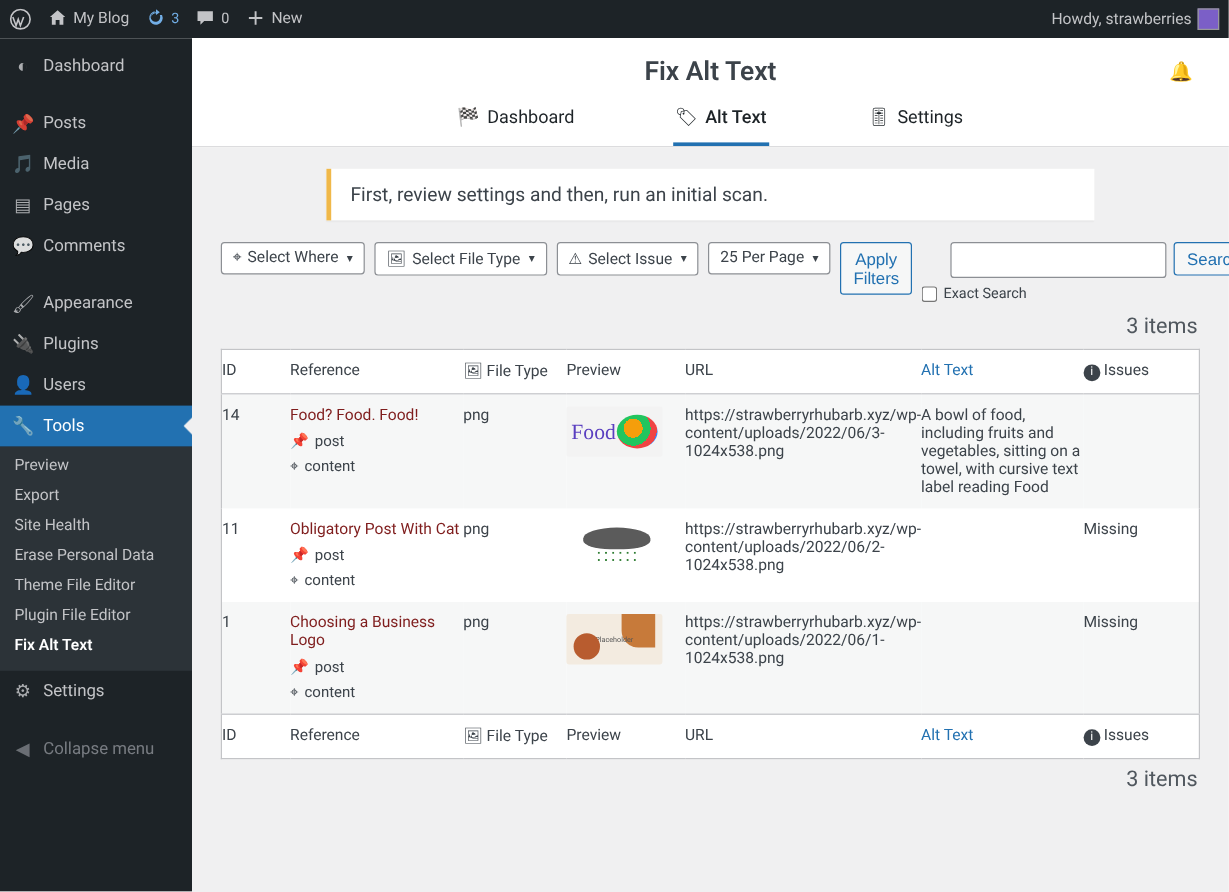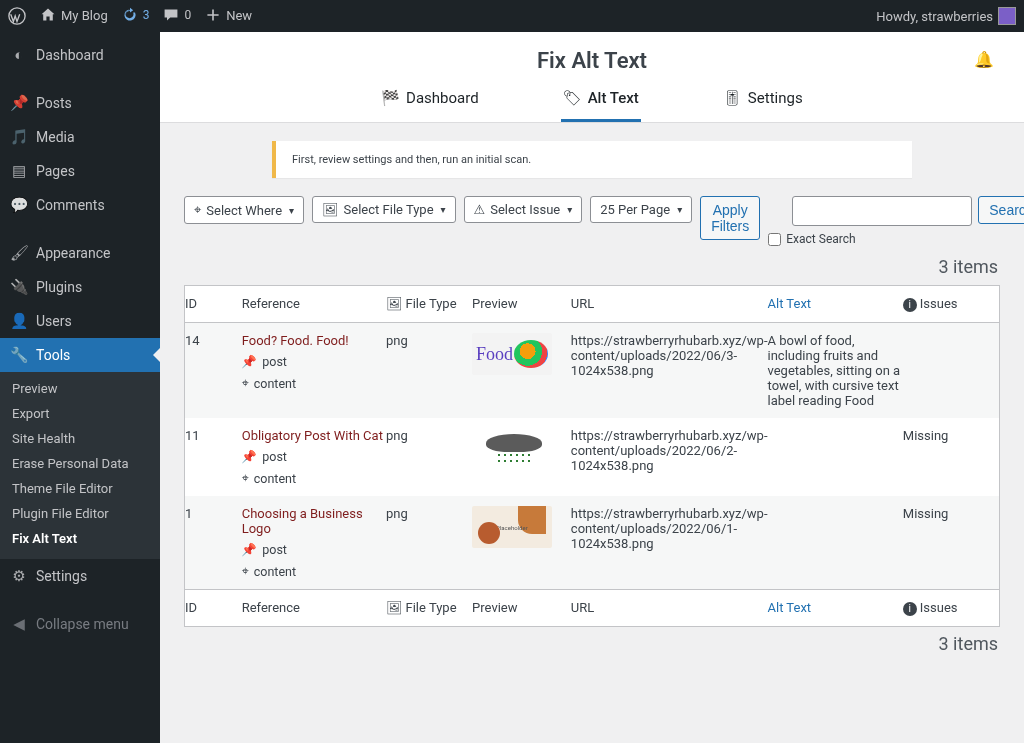--- a/index.html
+++ b/index.html
@@ -30,21 +30,21 @@
   .main { flex:1; background:#fff; display:flex; flex-direction:column; overflow:auto; }
   .page-header { text-align:center; padding:16px 0 6px; position:relative; }
   .page-header h1 { font-size:22px; font-weight:600; }
   .bell { position:absolute; right:30px; top:18px; color:#8c8f94; font-size:16px; }
   .tabs { display:flex; justify-content:center; gap:80px; border-bottom:1px solid #dcdcde; }
   .tab { display:flex; align-items:center; gap:6px; padding:10px 2px 12px; font-size:15px; color:#1d2327; cursor:pointer; border-bottom:3px solid transparent; }
   .tab.active { border-bottom-color:#2271b1; font-weight:500; }
   .tab-icon { font-size:15px; }
 
   .content { background:#f0f0f1; padding:18px 24px 28px; flex:1; }
-  .notice { background:#fff; border-left:4px solid #f0b849; padding:12px 16px; margin:0 auto 18px; max-width:640px; font-size:11px; box-shadow: 0 1px 1px rgba(0,0,0,.04);}
+  .notice { background:#fff; border-left:4px solid #f0b849; padding:12px 16px; margin:0 auto 18px; max-width:640px; font-size:16px; box-shadow: 0 1px 1px rgba(0,0,0,.04);}
   .filters-row { display:flex; align-items:flex-start; gap:8px; margin-bottom:10px; }
   .filter-btn { background:#fff; border:1px solid #8c8f94; border-radius:3px; padding:5px 9px; font-size:13px; display:flex; align-items:center; gap:5px; cursor:pointer; white-space:nowrap;}
   .filter-btn .caret { font-size:10px; margin-left:2px; }
   .apply-btn { color:#2271b1; border:1px solid #2271b1; background:#f6f7f7; border-radius:3px; padding:5px 10px; cursor:pointer; font-size:14px;}
   .search-area { margin-left:auto; display:flex; flex-direction:column; align-items:flex-start; gap:6px;}
   .search-row { display:flex; gap:6px; align-items:flex-start;margin-left:24px; }
   .search-input { width:180px; height:30px; border:1px solid #8c8f94; border-radius:3px; padding:0 6px; }
   .cb-row { display:flex; align-items:center; gap:5px; font-size:12px; }
   .items-count { text-align:right; font-size:18px; color:#50575e; margin:6px 2px 8px;}
 

